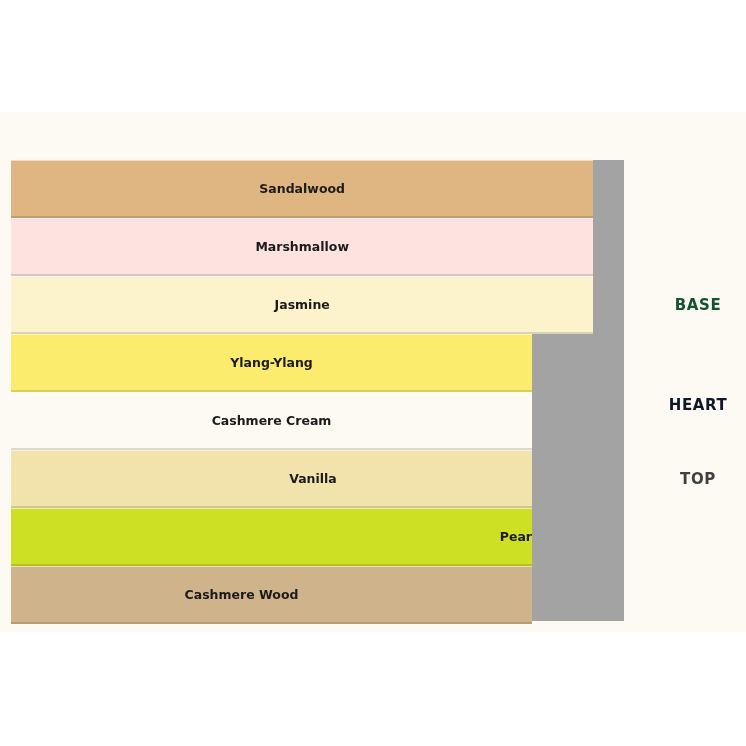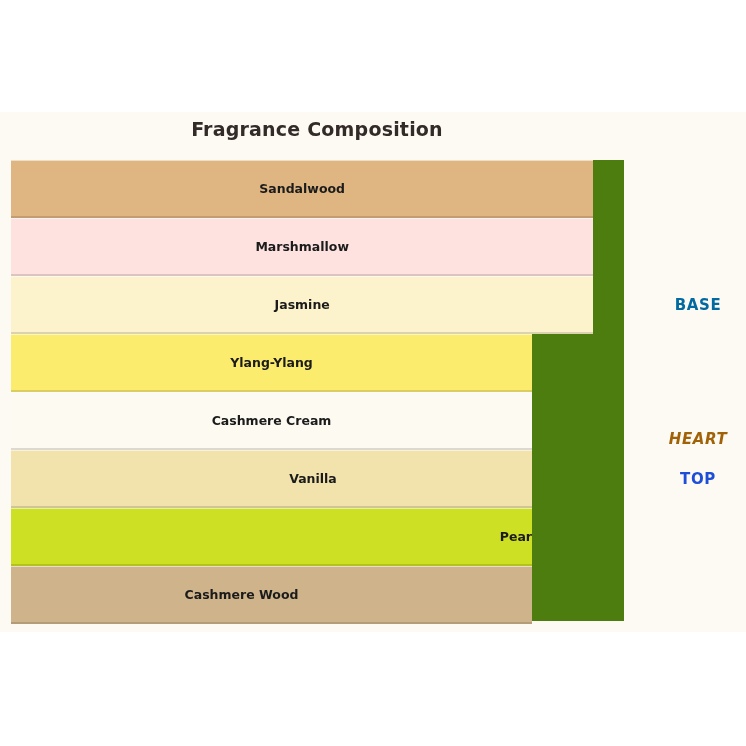--- a/index.html
+++ b/index.html
@@ -38,21 +38,21 @@
     letter-spacing: 0.2px;
   }
 
   
   #plot-area {
     position: absolute;
     left: 11px;
     top: 48px;
     width: 613px;
     height: 461px;
-    background: #4d7c0f;
+    background: #a3a3a3;
   }
 
   
   .bar-row {
     position: absolute;
     left: 0;
     height: 58px;
   }
   .bar {
     position: absolute;
@@ -85,21 +85,20 @@
     text-align: center;
     white-space: nowrap;
     transform: translate(-50%, -50%);
   }
 </style>
 </head>
 <body>
 
 <div id="figure">
 
-  <div id="chart-title">Fragrance Composition</div>
 
   <div id="plot-area">
 
   <div class="bar-row" style="top: 0px; width: 613px;">
         <div class="bar" style="width: 582.35px; background: rgb(223, 181, 130);"></div>
         <div class="bar-label" style="left: 0px; width: 582.35px;">Sandalwood</div>
       </div>
       <div class="bar-row" style="top: 58px; width: 613px;">
         <div class="bar" style="width: 582.35px; background: rgb(253, 226, 224);"></div>
         <div class="bar-label" style="left: 0px; width: 582.35px; border-radius: 8px;">Marshmallow</div>
@@ -123,16 +122,16 @@
       <div class="bar-row" style="top: 348px; width: 613px;">
         <div class="bar" style="width: 521.05px; background: rgb(206, 224, 35);"></div>
         <div class="bar-label" style="left: 0px; width: 521.05px; text-align: right;">Pear</div>
       </div>
       <div class="bar-row" style="top: 406px; width: 613px;">
         <div class="bar" style="width: 521.05px; background: rgb(207, 180, 139);"></div>
         <div class="bar-label" style="left: 0px; width: 461px;">Cashmere Wood</div>
       </div>
     </div>
 
-<div class="tier-label" style="left: 698px; top: 193px; color: #0369a1;">BASE</div>
-    <div class="tier-label" style="left: 698px; top: 327px; color: #a16207; font-style: italic;">HEART</div>
-    <div class="tier-label" style="left: 698px; top: 367px; color: #1d4ed8;">TOP</div>
+<div class="tier-label" style="left: 698px; top: 193px; color: #14532d;">BASE</div>
+    <div class="tier-label" style="left: 698px; top: 293px; color: #0f172a;">HEART</div>
+    <div class="tier-label" style="left: 698px; top: 367px; color: #404040;">TOP</div>
   </div>
 
 </body></html>

